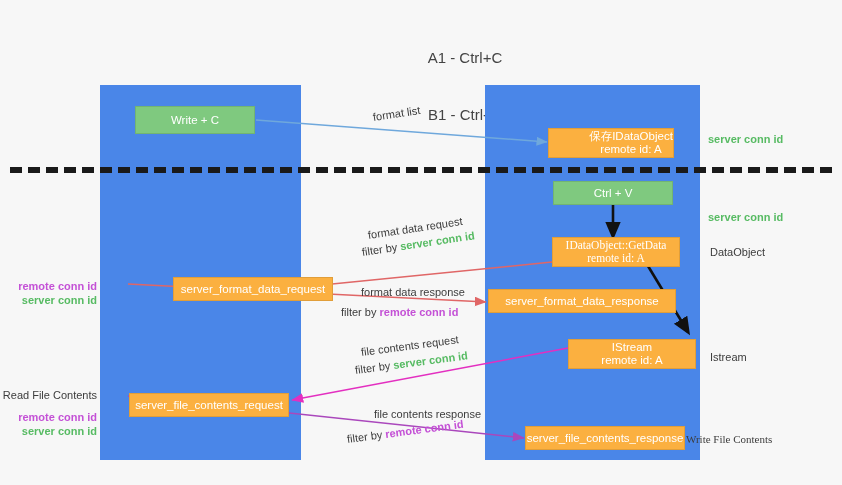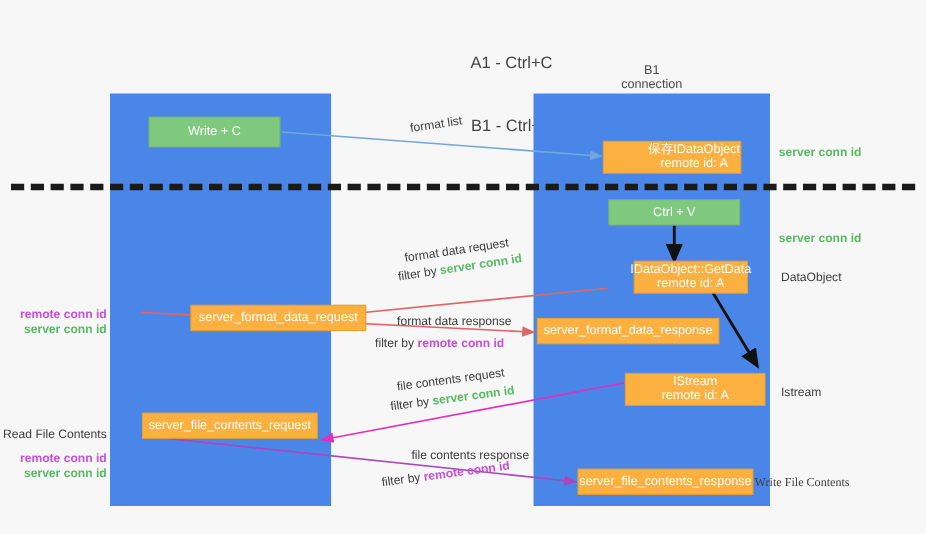--- a/index.html
+++ b/index.html
@@ -109,24 +109,20 @@
 
   <div class="title">
     <div>A1 - Ctrl+C</div>
     <div>B1 - Ctrl+V</div>
   </div>
 
   <div class="lane-head" style="left:100px; top:58px; width:200px;margin-top:29px;">
     <span>A1</span>
     <span class="ln2">remote</span>
   </div>
-  <div class="lane-head" style="left:485px; top:58px; width:215px;">
-    <span>B1</span>
-    <span class="ln2">connection</span>
-  </div>
 
   <div class="lane" style="left:100px; top:85px; width:201px; height:375px;"></div>
   <div class="lane" style="left:485px; top:85px; width:215px; height:375px;"></div>
 
   <svg class="svg-layer" viewBox="0 0 842 485" xmlns="http://www.w3.org/2000/svg">
     <defs>
       <marker id="ah-blue" markerWidth="9" markerHeight="9" refX="7.5" refY="3.2" orient="auto" markerUnits="strokeWidth">
         <path d="M0,0 L8,3.2 L0,6.4 z" fill="#6fa8dc"></path>
       </marker>
       <marker id="ah-red" markerWidth="9" markerHeight="9" refX="7.5" refY="3.2" orient="auto" markerUnits="strokeWidth">
@@ -166,39 +162,39 @@
 
   <div class="box orange" style="left:548px; top:128px; width:126px; height:30px;padding-left:40px;">
     <span>保存IDataObject</span>
     <span class="l2">remote id: A</span>
   </div>
 
   <div class="box green" style="left:553px; top:181px; width:120px; height:24px;">
     <span>Ctrl + V</span>
   </div>
 
-  <div class="box orange" style="left:576px; top:237px; width:104px; height:30px;">
+  <div class="box orange" style="left:552px; top:237px; width:128px; height:30px;font-family:Liberation Serif, serif;">
     <span>IDataObject::GetData</span>
     <span class="l2">remote id: A</span>
   </div>
 
   <div class="box orange" style="left:568px; top:339px; width:128px; height:30px;">
     <span>IStream</span>
     <span class="l2">remote id: A</span>
   </div>
 
   <div class="box orange" style="left:129px; top:277px; width:160px; height:24px;margin-left:44px;">
     <span>server_format_data_request</span>
   </div>
 
-  <div class="box orange" style="left:488px; top:289px; width:166px; height:24px;justify-content:center;">
+  <div class="box orange" style="left:488px; top:289px; width:188px; height:24px;justify-content:center;">
     <span>server_format_data_response</span>
   </div>
 
-  <div class="box orange" style="left:129px; top:375px; width:160px; height:24px;">
+  <div class="box orange" style="left:129px; top:393px; width:160px; height:24px;">
     <span>server_file_contents_request</span>
   </div>
 
   <div class="box orange" style="left:525px; top:426px; width:160px; height:24px;">
     <span>server_file_contents_response</span>
   </div>
 
   <div class="lbl rot-a" style="left:373px; top:110px;">
     <span>format list</span>
   </div>

